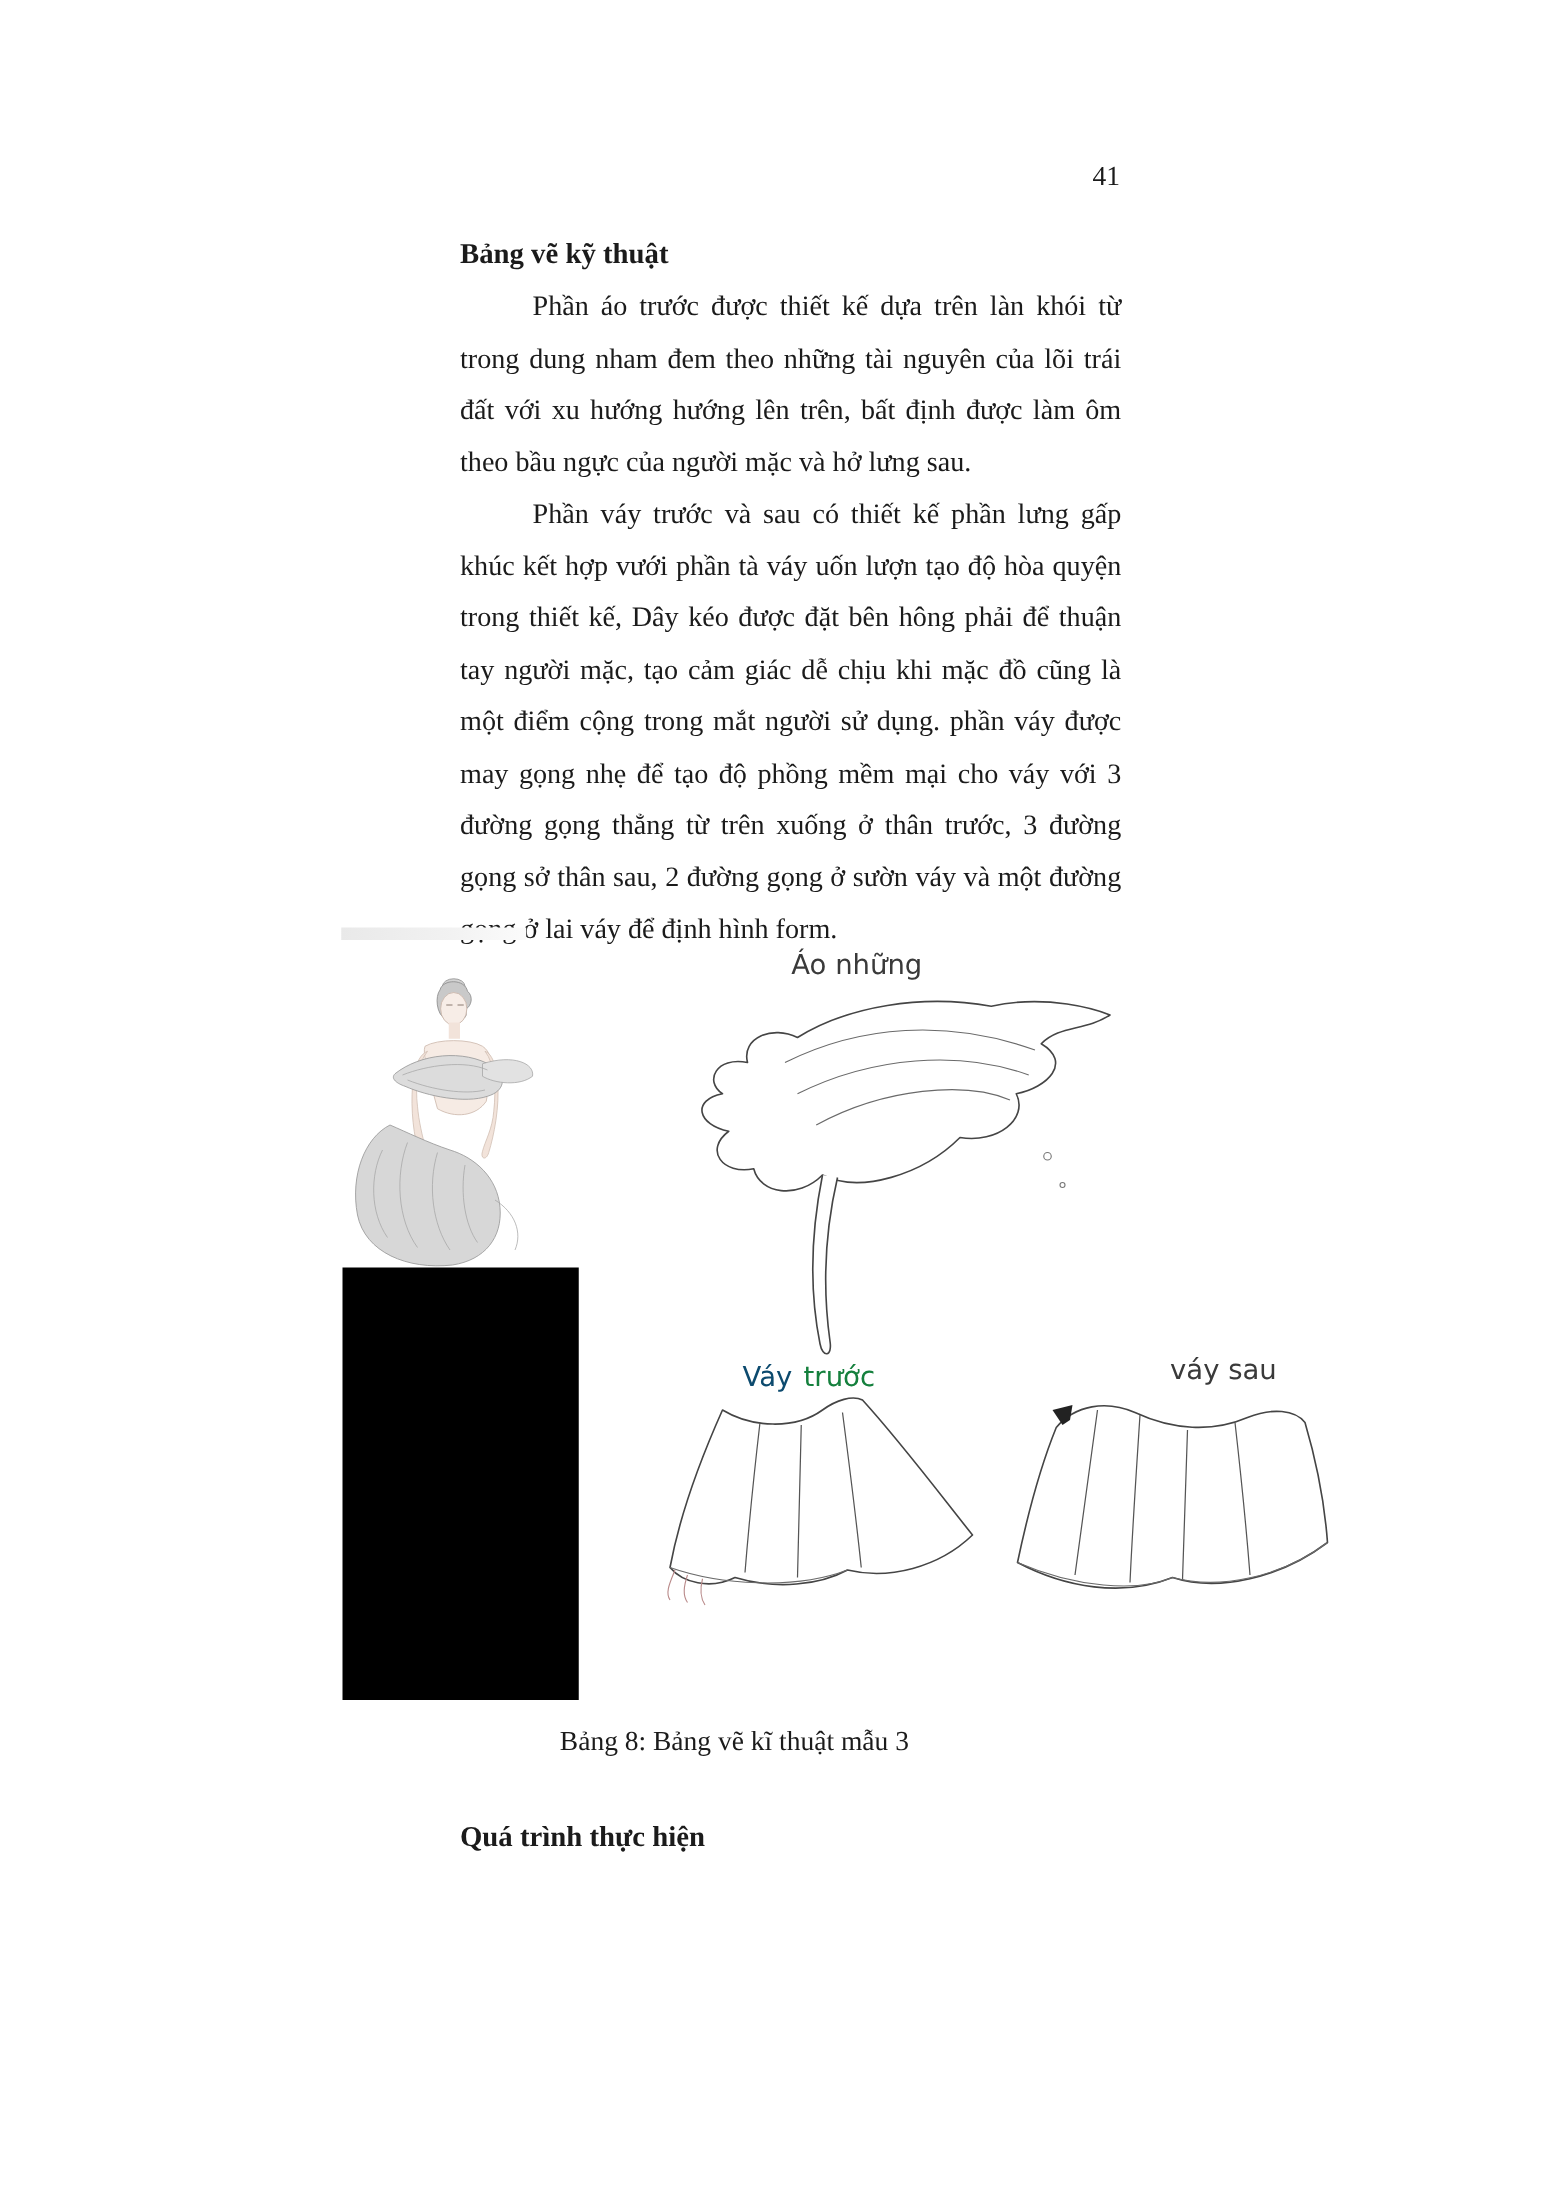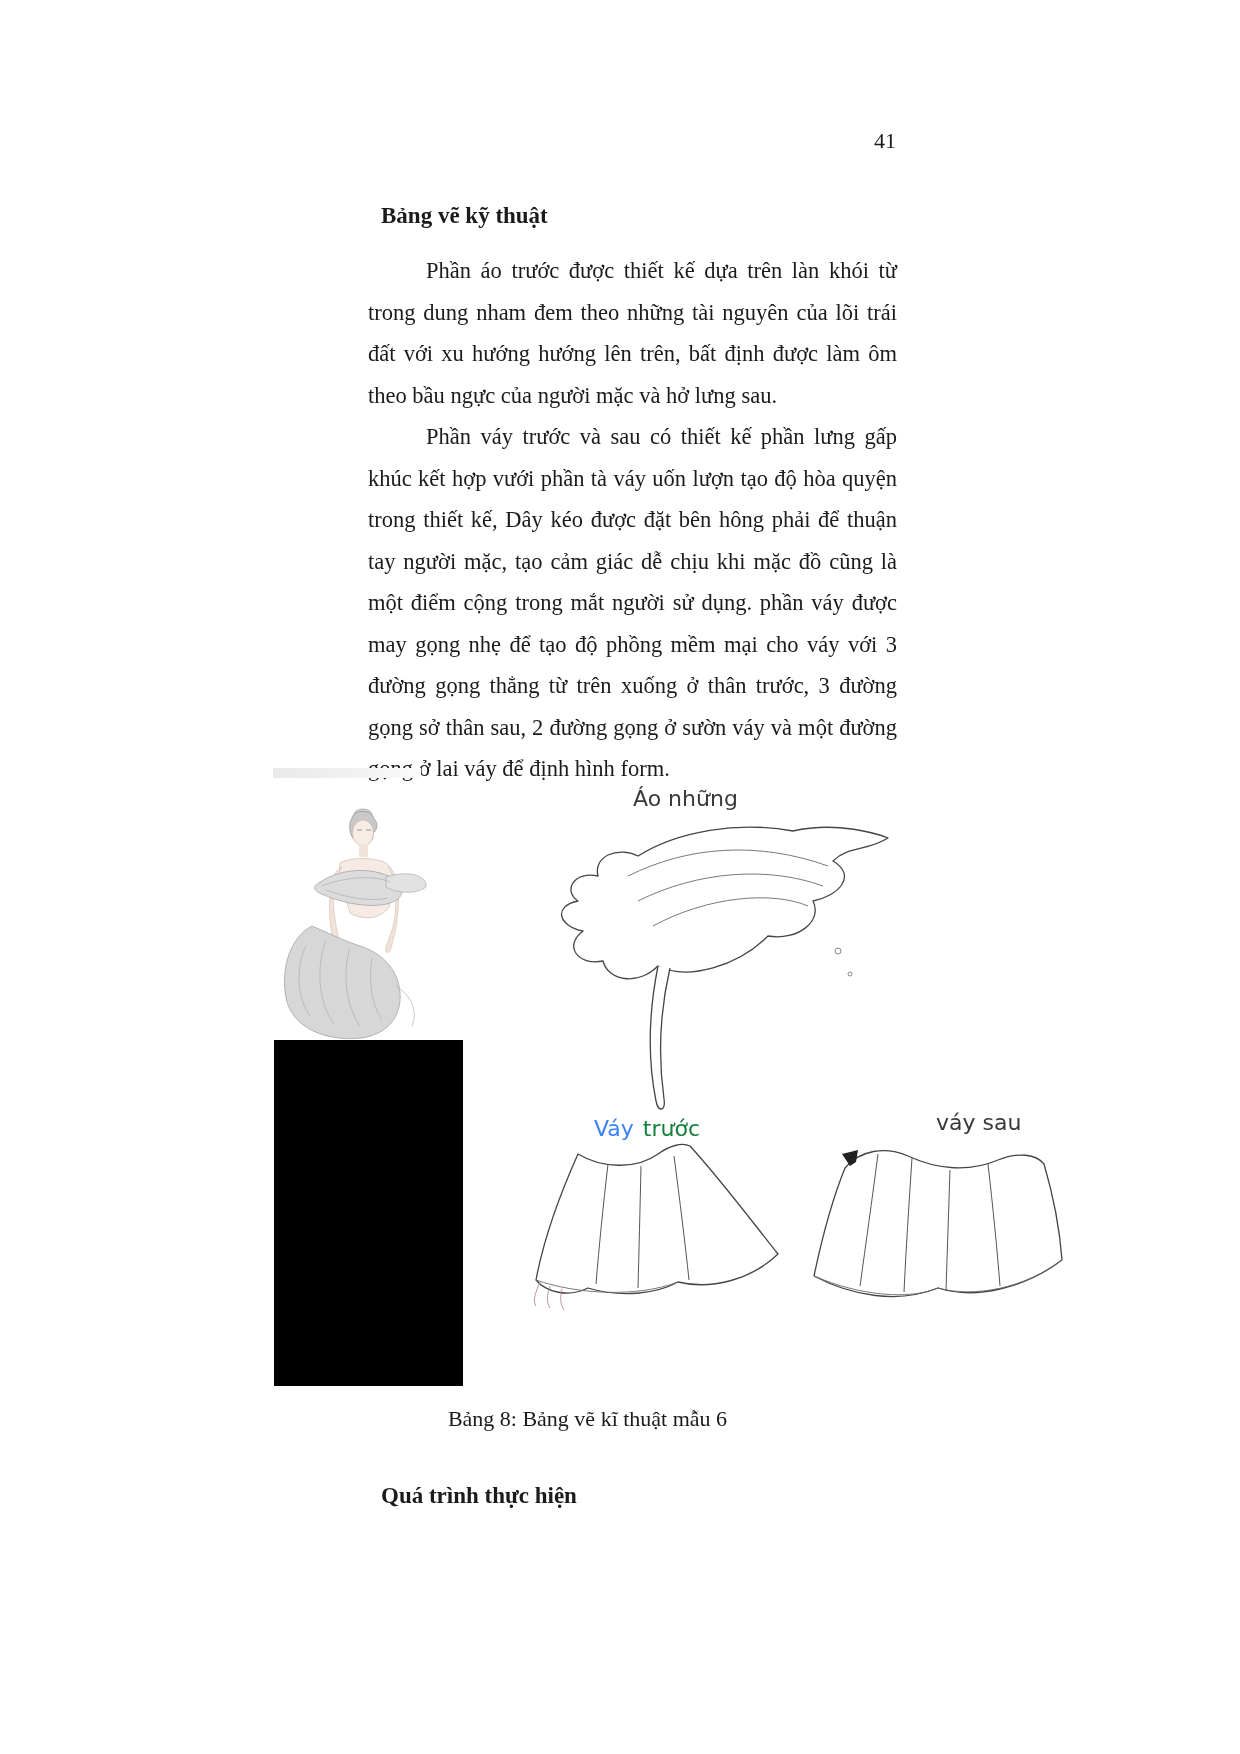--- a/index.html
+++ b/index.html
@@ -3,32 +3,32 @@
 <meta charset="utf-8">
 <style>
   html,body { margin:0; padding:0; background:#ffffff; }
   .page {
     position:relative; width:1064px; height:1754px; background:#ffffff;
     font-family:"Liberation Serif","DejaVu Serif",serif; color:#1b1b1b;
     overflow:hidden; margin:0 auto;
   }
   .page-number { position:absolute; top:128px; right:256px; font-size:22px; }
   .content { padding:182px 255px 0 280px; }
-  h3.heading { margin:13px; font-size:23px; line-height:42px; font-weight:bold; }
+  h3.heading { margin:0; font-size:23px; line-height:42px; font-weight:bold; }
   p.body { margin:0; font-size:22.5px; line-height:41.5px; text-align:justify; text-indent:58px; }
   .figure-area { position:relative; width:1240px; margin-left:-280px; height:600px; }
   .smudge { position:absolute; left:185px; top:-22px; width:148px; height:10px;
             background:linear-gradient(90deg,#e9e9e9 0%,#f2f2f2 60%,#fbfbfb 100%); }
   .mannequin { position:absolute; left:188px; top:16px; }
   .blackbox { position:absolute; left:186px; top:250px; width:189px; height:346px; background:#000; }
   .draw-label { position:absolute; font-family:"DejaVu Sans","Liberation Sans",sans-serif;
                 font-size:22px; color:#3a3a3a; white-space:nowrap; }
   .label-ao { left:545px; top:-4px; }
   .label-vt { left:506px; top:326px; }
-  .label-vt .vt1 { color:#3b82f6; }
+  .label-vt .vt1 { color:#0c4a6e; }
   .label-vt .vt2 { margin-left:9px; color:#15803d; }
   .label-vs { left:848px; top:320px; }
   .ao-svg { position:absolute; left:450px; top:26px; }
   .vt-svg { position:absolute; left:418px; top:342px; }
   .vs-svg { position:absolute; left:702px; top:348px; }
   .caption { text-align:center; font-size:22px; margin-top:16px; position:relative; left:-45px; }
   h3.h2 { margin-top:43px; }
   p.p3 { margin-top:4px; line-height:45px; }
   svg .sketch { fill:#ffffff; stroke:#454545; stroke-width:1.3; stroke-linejoin:round; }
   svg .inner { fill:none; stroke:#6a6a6a; stroke-width:0.9; }
@@ -90,17 +90,17 @@
       <div class="draw-label label-vs">váy sau</div>
 
       <svg class="vs-svg" width="290" height="185" viewBox="0 0 290 185" xmlns="http://www.w3.org/2000/svg">
         <path class="sketch" d="M55,30 C70,12 95,8 118,18 C148,32 180,34 208,22 C228,14 246,16 254,26 C264,60 270,95 272,122 C235,150 185,162 148,150 C108,166 62,158 24,138 C32,100 42,62 55,30 Z"></path>
         <path d="M60,28 L52,16 L68,12 L66,24 Z" fill="#222"></path>
         <path class="seam" d="M88,16 C82,62 76,105 70,148 M122,20 C119,66 116,110 114,154 M160,32 C159,72 157,112 156,152 M198,26 C203,70 207,110 210,148"></path>
         <path class="inner" d="M24,138 C70,158 120,162 148,150 C185,160 235,150 272,122"></path>
       </svg>
     </div>
 
-    <div class="caption">Bảng 8: Bảng vẽ kĩ thuật mẫu 6</div>
+    <div class="caption">Bảng 8: Bảng vẽ kĩ thuật mẫu 3</div>
 
     <h3 class="heading h2">Quá trình thực hiện</h3>
   </div>
 </div>
 
 </body></html>

